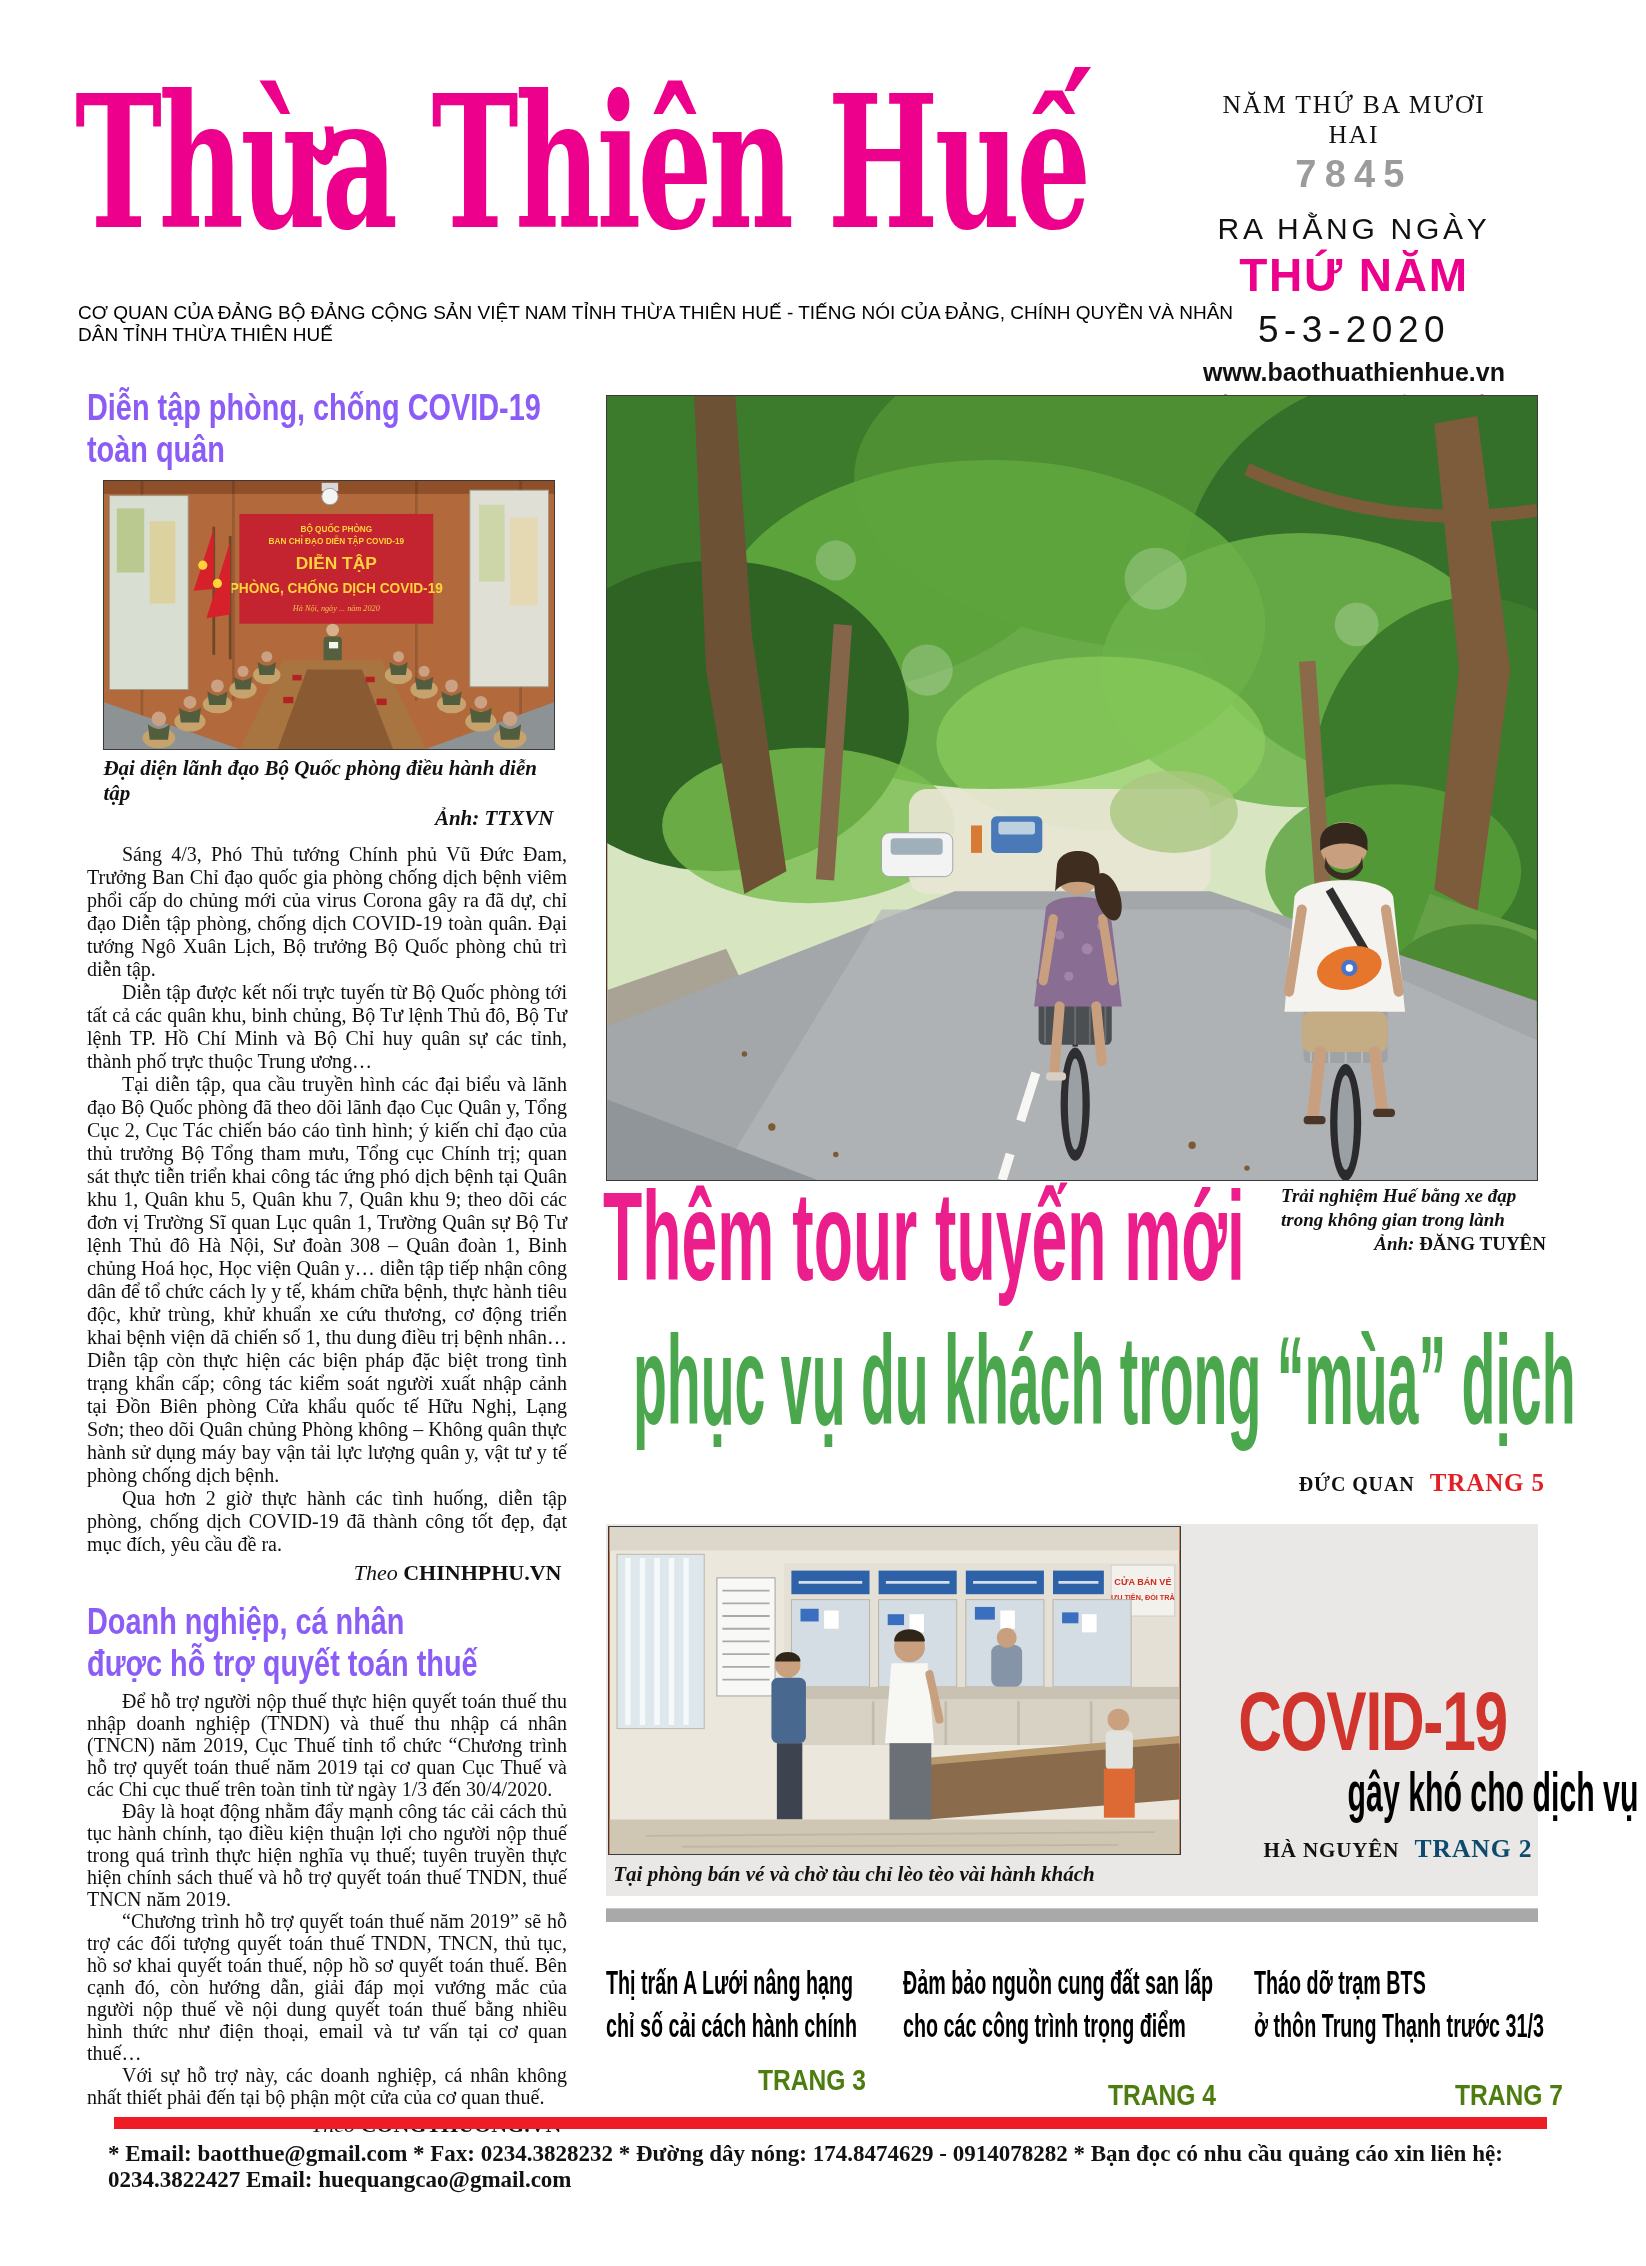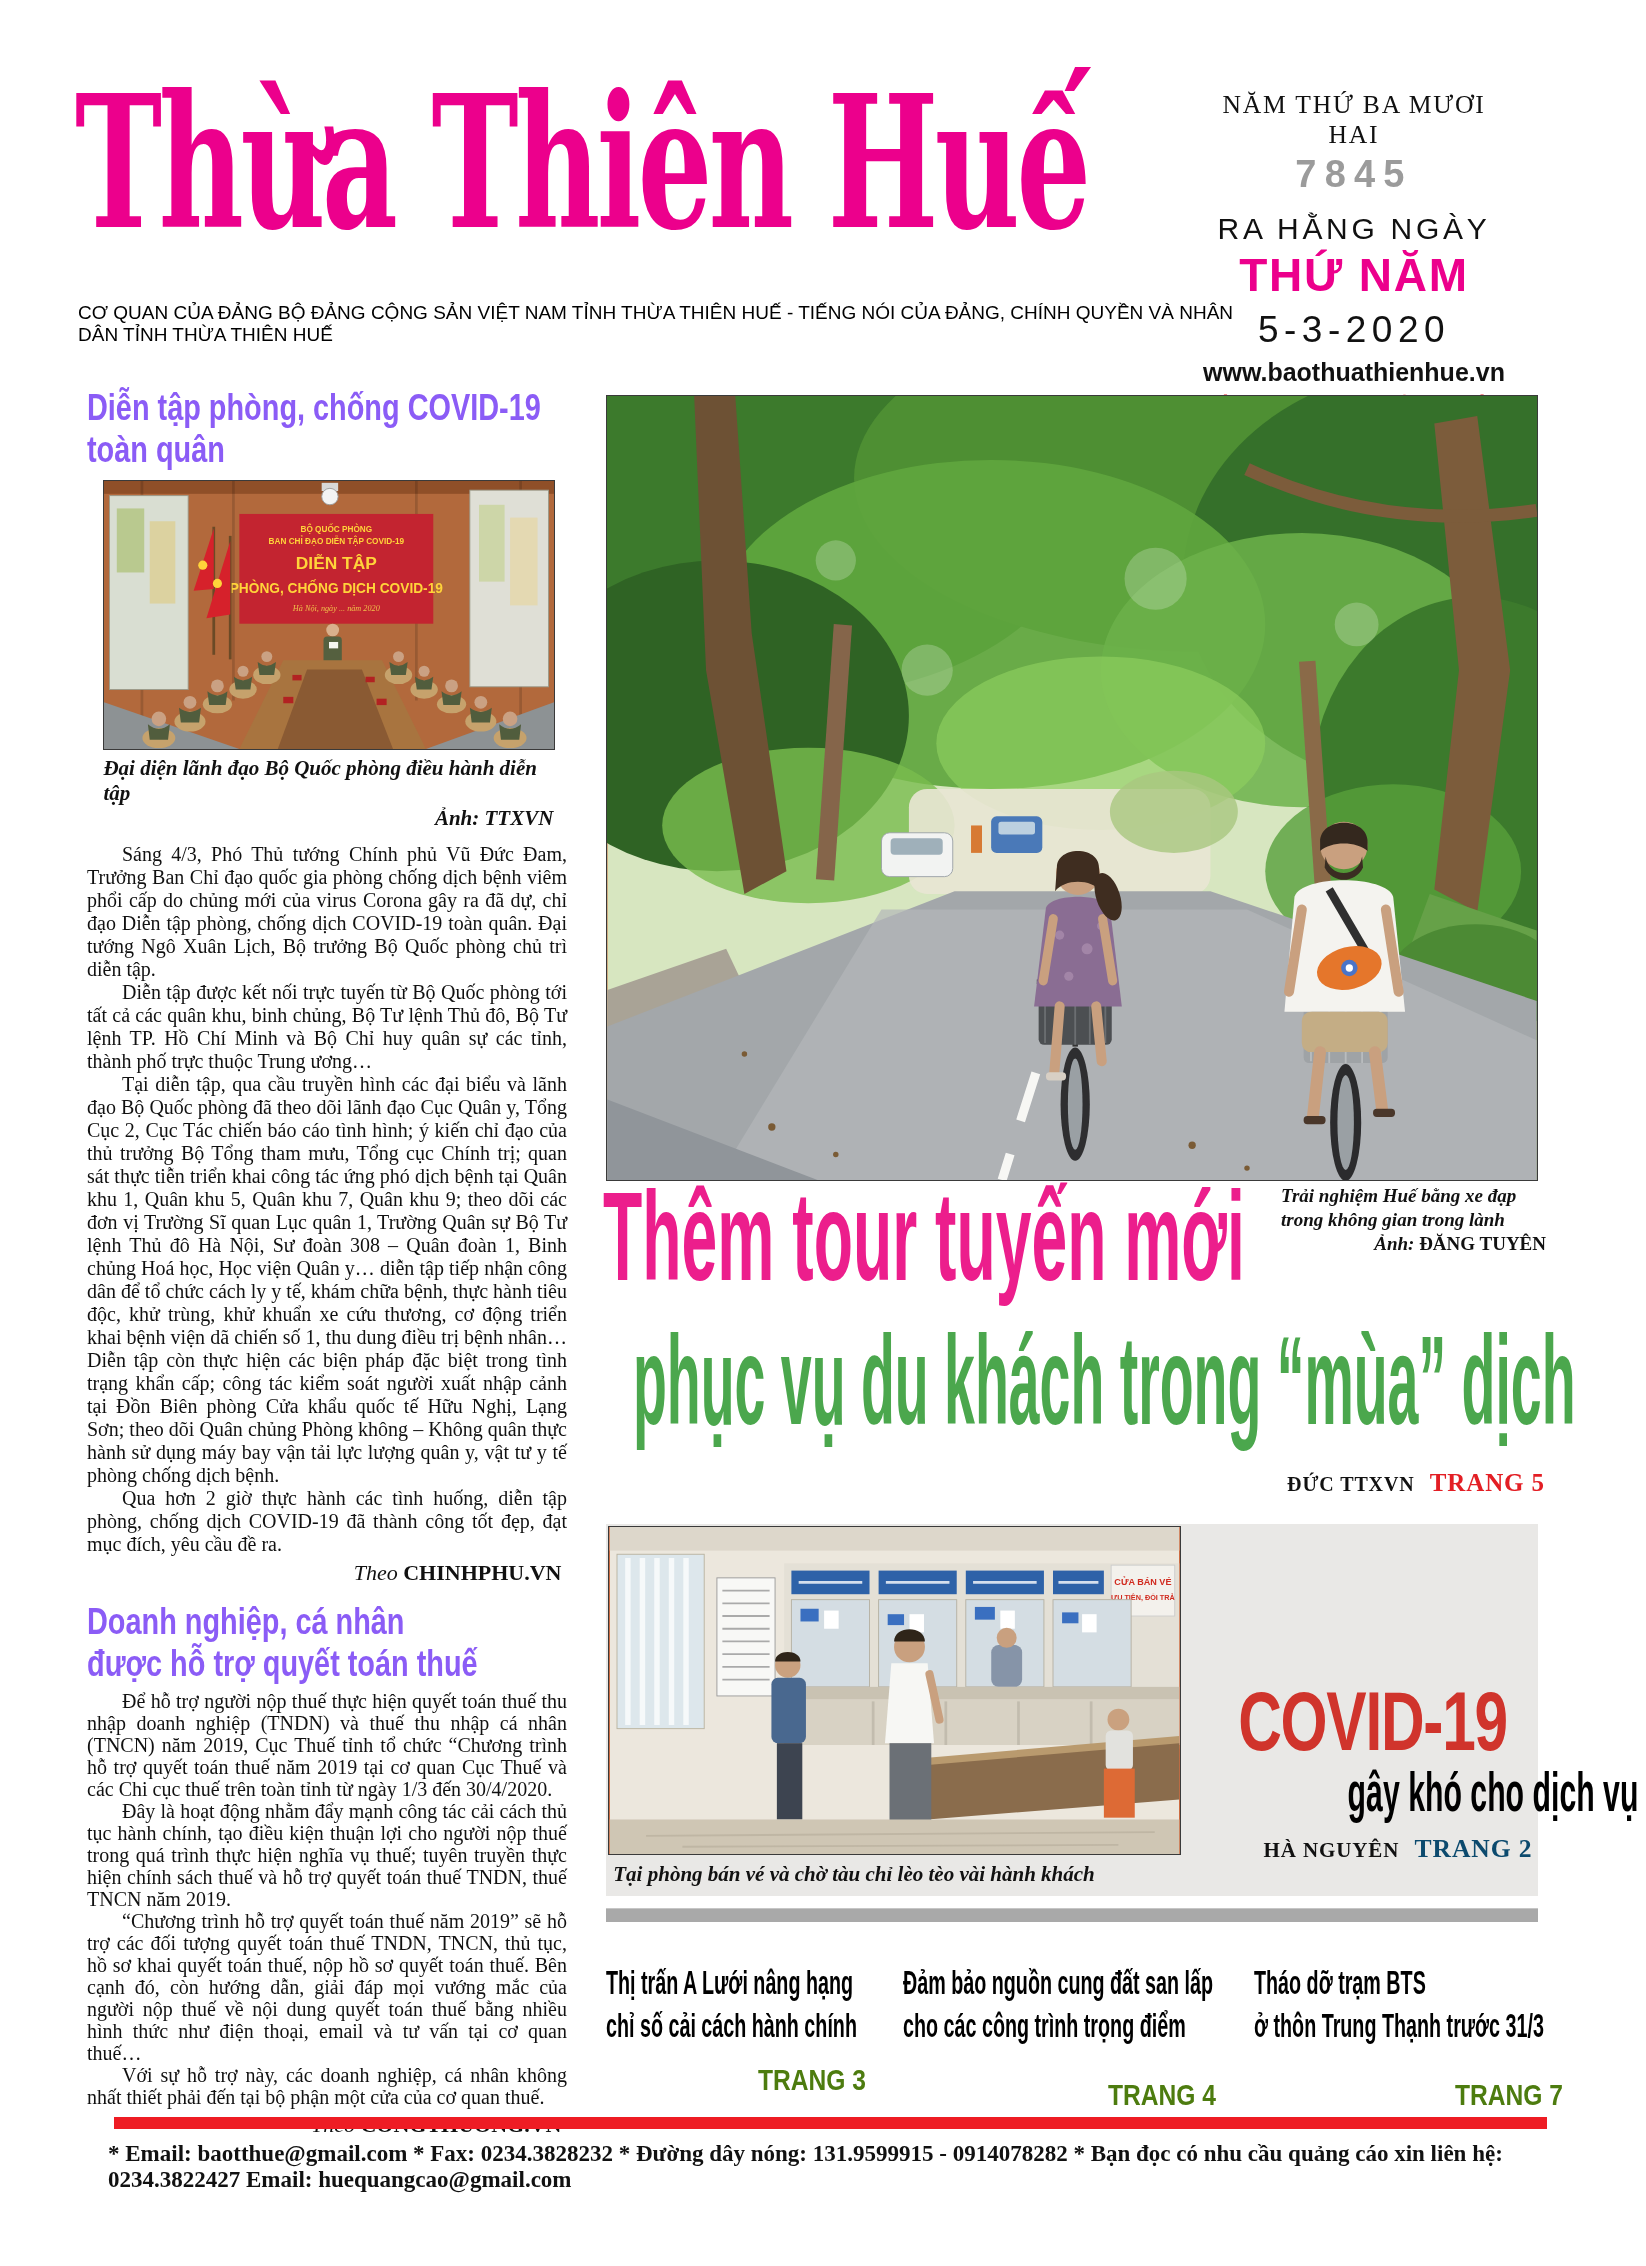--- a/index.html
+++ b/index.html
@@ -356,21 +356,21 @@
     </div>
   </div>
 
   <div class="abs" id="headline-pink">
     <span class="cx">Thêm tour tuyến mới</span>
   </div>
   <div class="abs" id="headline-green">
     <span class="cx">phục vụ du khách trong “mùa” dịch</span>
   </div>
   <div class="abs" id="feature-byline">
-    <span class="auth">ĐỨC TTXVN</span>
+    <span class="auth">ĐỨC QUAN</span>
     <span class="pg">TRANG 5</span>
   </div>
 
   <div class="abs" id="gray-panel">
     <div class="photo-frame" id="photo3">
       <svg width="571" height="327" viewBox="0 0 627 360" xmlns="http://www.w3.org/2000/svg">
         <rect width="627" height="360" fill="#ece7dd"></rect>
         <rect width="627" height="26" fill="#ddd7cb"></rect>
         <rect x="8" y="30" width="96" height="192" fill="#dde7ec" stroke="#b8b29f"></rect>
         <g stroke="#f6f9fa" stroke-width="6">
@@ -487,16 +487,16 @@
   </div>
   <div class="abs teaser-head" id="teaser3">
     <span class="cx">Tháo dỡ trạm BTS</span><br>
     <span class="cx">ở thôn Trung Thạnh trước 31/3</span>
   </div>
   <div class="abs trang" id="trang3"><span class="cx">TRANG 3</span></div>
   <div class="abs trang" id="trang4"><span class="cx">TRANG 4</span></div>
   <div class="abs trang" id="trang7"><span class="cx">TRANG 7</span></div>
 
   <div class="abs" id="red-bar"></div>
-  <div class="abs" id="footer-line">* Email: baotthue@gmail.com    * Fax: 0234.3828232    * Đường dây nóng: 131.9599915 - 0914078282    * Bạn đọc có nhu cầu quảng cáo xin liên hệ: 0234.3822427    Email: huequangcao@gmail.com</div>
+  <div class="abs" id="footer-line">* Email: baotthue@gmail.com    * Fax: 0234.3828232    * Đường dây nóng: 174.8474629 - 0914078282    * Bạn đọc có nhu cầu quảng cáo xin liên hệ: 0234.3822427    Email: huequangcao@gmail.com</div>
 
 </div>
 
 
 </body></html>

